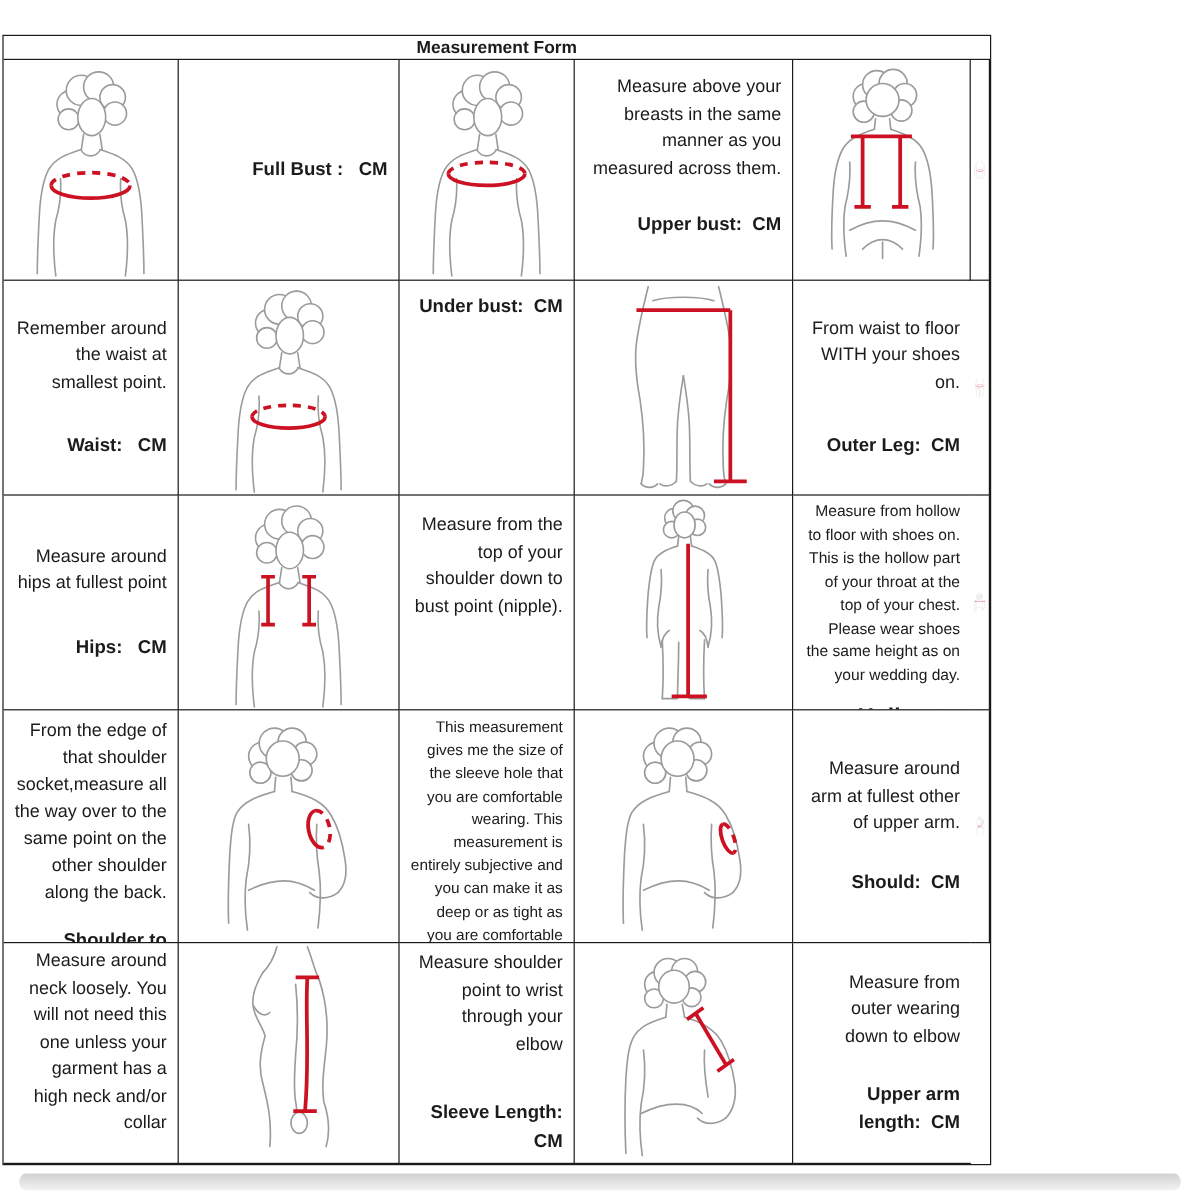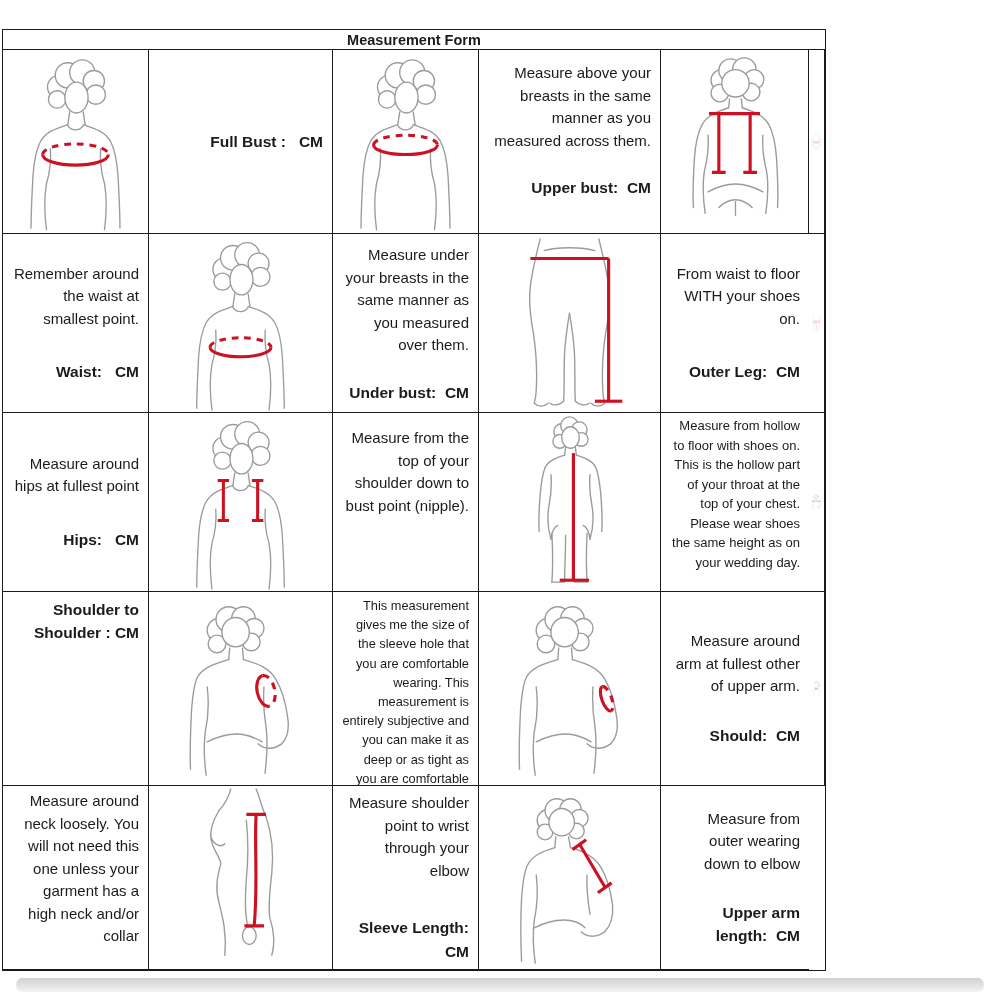--- a/index.html
+++ b/index.html
@@ -166,21 +166,20 @@
  <path d="M100,100 C99,114 101,126 104,136 C107,152 106,168 104,184"></path>
  <path d="M66,76 C70,82 78,82 82,76"></path>
 </g>
           <g class="red">
             <path d="M42 118 A32 10 0 0 0 106 118"></path>
             <path class="dash" d="M42 118 A32 10 0 0 1 106 118"></path>
           </g>
         </svg>
       </div>
     <div class="cell txt top row2 c4" style="--g:24px;--pt:10px">
-      <p class="desc">Measure under your breasts in the same manner as you measured over them.</p>
       <p class="label">Under bust:  CM</p>
     </div>
     <div class="cell fig row2 c5">
         <svg viewBox="0 0 148 180" preserveAspectRatio="xMidYMid meet">
           <g class="sk">
    <path d="M44,4 C40,20 36,36 34,52 C32,68 34,84 37,100 C40,120 41,140 40,158 C40,164 39,168 38,172"></path>
    <path d="M104,4 C108,20 112,36 114,52 C116,68 114,84 111,100 C108,120 107,140 108,158 C108,164 109,168 110,172"></path>
    <path d="M48,16 C60,12 88,12 100,16"></path>
    <path d="M74,80 C72,92 70,104 69,120 C68,140 69,156 68,170"></path>
    <path d="M74,80 C76,92 78,104 79,120 C80,140 79,156 80,170"></path>
@@ -294,20 +293,21 @@
  <path d="M98,96 C97,110 98,124 100,136 C102,152 101,168 99,184"></path>
  <path d="M40,152 C52,146 62,144 70,144 C78,144 86,146 96,152"></path>
 </g>
           <g class="red">
    <path d="M30,88 L118,88"></path>
             <path d="M30,81 L30,95 M118,81 L118,95"></path>
           </g>
         </svg>
       </div>
     <div class="cell txt top row4 c2" style="--g:16px;--pt:6px">
+      <p class="desc">From the edge of that shoulder socket,measure all the way over to the same point on the other shoulder along the back.</p>
       <p class="label">Shoulder to Shoulder : CM</p>
     </div>
     <div class="cell fig row4 c3">
         <svg viewBox="0 0 148 195" preserveAspectRatio="xMidYMid meet">
           <g class="sk">
  <circle cx="52" cy="38" r="12"></circle>
             <circle cx="62" cy="27" r="13"></circle>
             <circle cx="77" cy="26" r="12"></circle>
             <circle cx="88" cy="36" r="10"></circle>
             <circle cx="85" cy="50" r="9"></circle>

